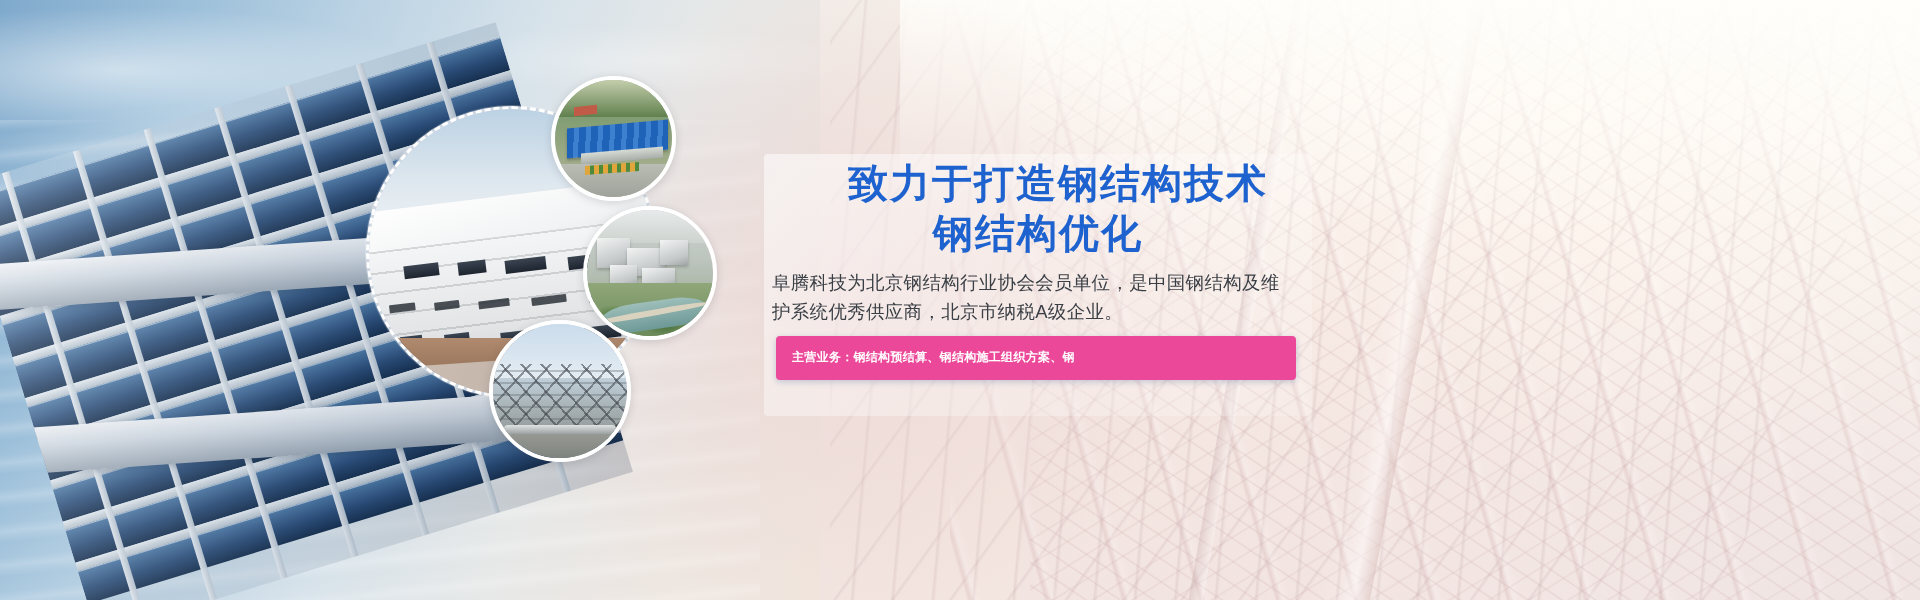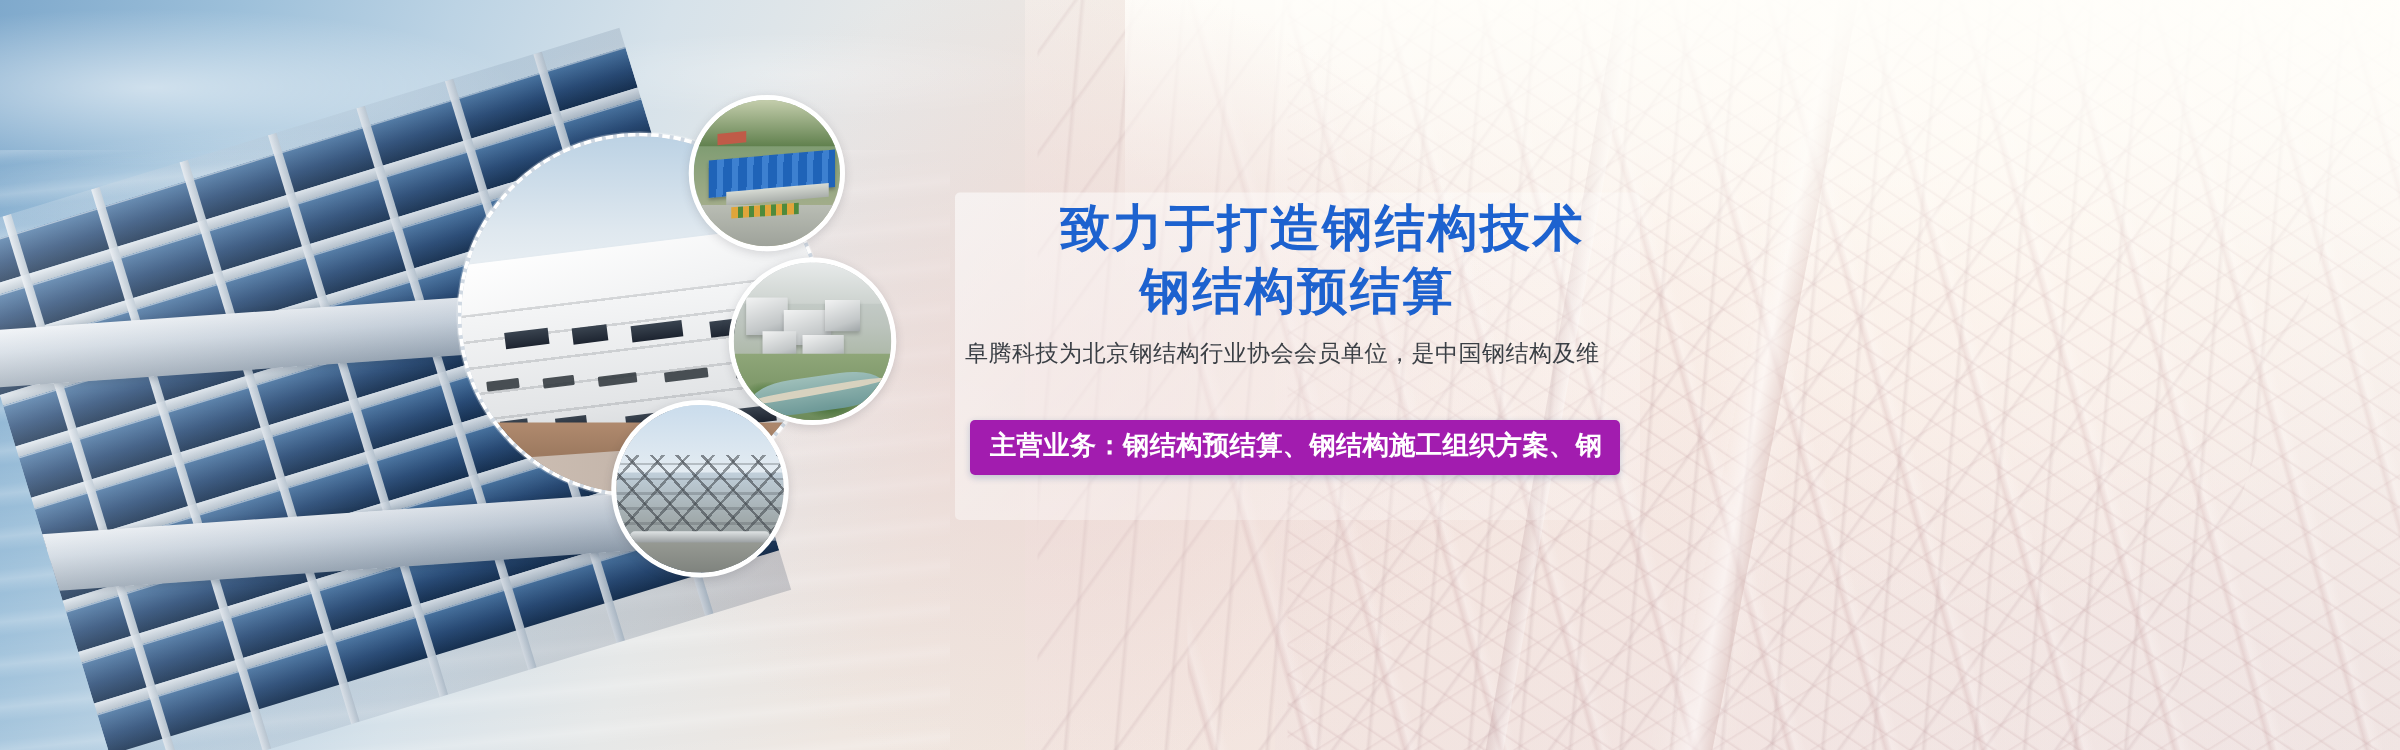--- a/index.html
+++ b/index.html
@@ -300,26 +300,26 @@
     font-weight:normal;
     font-size:18.5px;
     line-height:29px;
     letter-spacing:.3px;
     text-align:left;
   }
   .body-text span{display:block;}
 
   .badge{
     position:absolute;left:776px;top:336px;width:520px;
-    background:#a21caf;
+    background:#ec4899;
     border-radius:4px;
     padding:7px 12px 9px 16px;
     color:#ffffff;
     font-weight:bold;
-    font-size:21px;
+    font-size:12px;
     line-height:28px;
     letter-spacing:.3px;
     box-shadow:0 2px 6px rgba(20,60,130,.22);
   }
   .badge span{display:block;}
 </style>
 </head>
 <body>
 
 <div class="stage">
@@ -432,24 +432,25 @@
       <div class="truss"></div>
       <div class="ground"></div>
       <div class="pipe"></div>
     </div>
   </div>
 
   <div class="panel"></div>
 
   <div class="headline">
     <span class="l1">致力于打造钢结构技术</span>
-    <span class="l2">钢结构预结算</span>
+    <span class="l2">钢结构优化</span>
   </div>
 
   <div class="body-text">
     <span>阜腾科技为北京钢结构行业协会会员单位，是中国钢结构及维</span>
+    <span>护系统优秀供应商，北京市纳税A级企业。</span>
   </div>
 
   <div class="badge">
     <span>主营业务：钢结构预结算、钢结构施工组织方案、钢</span>
   </div>
 
 </div>
 
 </body></html>

